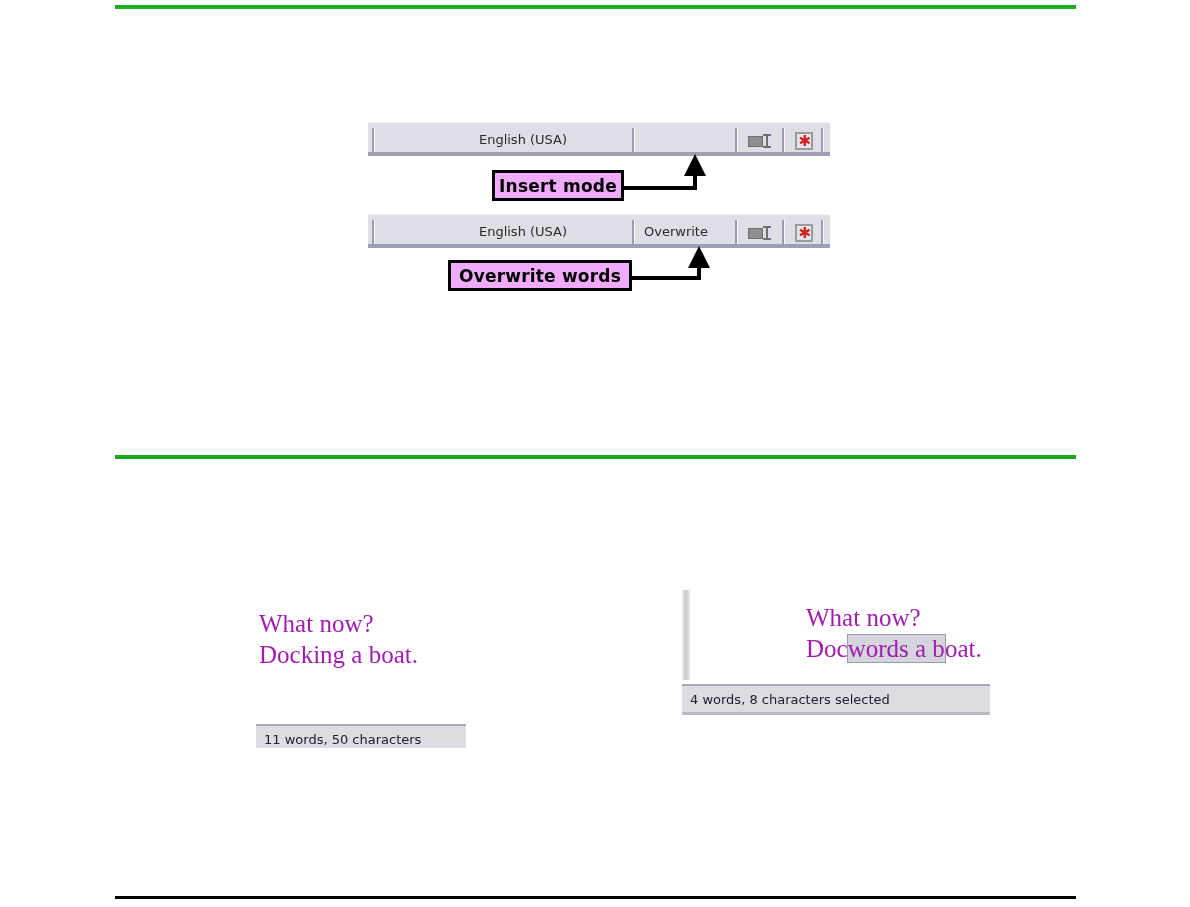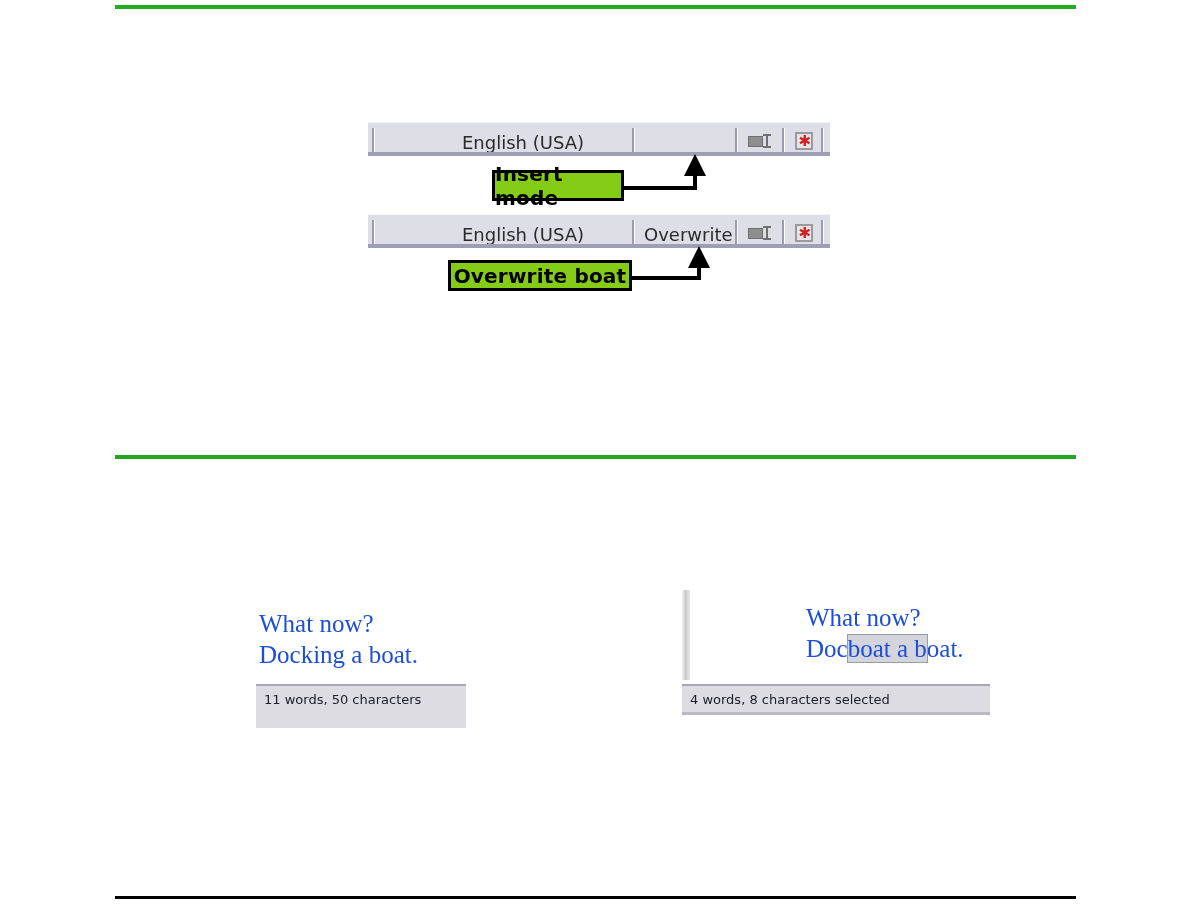--- a/index.html
+++ b/index.html
@@ -57,21 +57,21 @@
     position: absolute;
     top: 5px;
     width: 2px;
     height: 24px;
     background: #9b9bad;
     border-right: 1px solid #fbfbfd;
   }
   .sb-text {
     position: absolute;
     top: 9px;
-    font-size: 18px;
+    font-size: 13px;
     color: #2a2a2a;
     font-family: "DejaVu Sans", sans-serif;
     white-space: nowrap;
   }
   .sb-lang {
     text-align: center;
   }
 
   
   .icon-selmode {
@@ -126,26 +126,26 @@
     bottom: -1px;
     font-size: 15px;
     line-height: 15px;
     color: #d02020;
     font-family: "DejaVu Sans", sans-serif;
   }
 
   
   .callout-box {
     position: absolute;
-    background: #84cc16;
+    background: #f0abfc;
     border: 3px solid #000000;
     box-sizing: border-box;
     font-family: "DejaVu Sans", sans-serif;
     font-weight: bold;
-    font-size: 20px;
+    font-size: 17px;
     color: #000000;
     display: flex;
     align-items: center;
     justify-content: center;
     letter-spacing: 0.2px;
   }
   .callout-leader-h {
     position: absolute;
     height: 4px;
     background: #000000;
@@ -163,21 +163,21 @@
     border-right: 11px solid transparent;
     border-bottom: 22px solid #000000;
   }
 
   
   .doc-sample {
     position: absolute;
     font-family: "Liberation Serif", serif;
     font-size: 25px;
     line-height: 31px;
-    color: #1d4ed8;
+    color: #a21caf;
     white-space: nowrap;
   }
   .doc-sample .sel {
     background: #d4d4dc;
     outline: 1px solid #9a9aa8;
   }
 
   .page-edge {
     position: absolute;
     background: linear-gradient(to right, #f4f4f4 0%, #c9c9c9 45%, #e9e9e9 100%);
@@ -252,36 +252,36 @@
   <div class="icon-modified" style="left:427px;">
     <span class="star">✱</span>
   </div>
   <div class="sb-sep" style="left:453px;"></div>
   <div class="sb-underline"></div>
 </div>
 
 <div class="callout-arrow" style="left:688px; top:246px;"></div>
 <div class="callout-leader-v" style="left:697px; top:262px; height:18px;"></div>
 <div class="callout-leader-h" style="left:628px; top:276px; width:71px;"></div>
-<div class="callout-box" style="left:448px; top:260px; width:184px; height:31px;">Overwrite boat</div>
+<div class="callout-box" style="left:448px; top:260px; width:184px; height:31px;">Overwrite words</div>
 
 <div class="doc-sample" style="left:259px; top:608px;">
   <div>What now?</div>
   <div>Docking a boat.</div>
 </div>
 
-<div class="wcbar" style="left:256px; top:684px; width:210px; height:44px;">
+<div class="wcbar" style="left:256px; top:724px; width:210px; height:24px;">
   <div class="wc-text">11 words, 50 characters</div>
 </div>
 
 <div class="page-edge" style="left:682px; top:590px; width:8px; height:90px;"></div>
 
 <div class="doc-sample" style="left:806px; top:602px;">
   <div>What now?</div>
   <div>
-    <span>Doc</span><span class="sel">boat a b</span><span>oat.</span>
+    <span>Doc</span><span class="sel">words a b</span><span>oat.</span>
   </div>
 </div>
 
 <div class="wcbar" style="left:682px; top:684px; width:308px; height:28px;">
   <div class="wc-text">4 words, 8 characters selected</div>
   <div class="wc-underline"></div>
 </div>
 
 </body></html>

